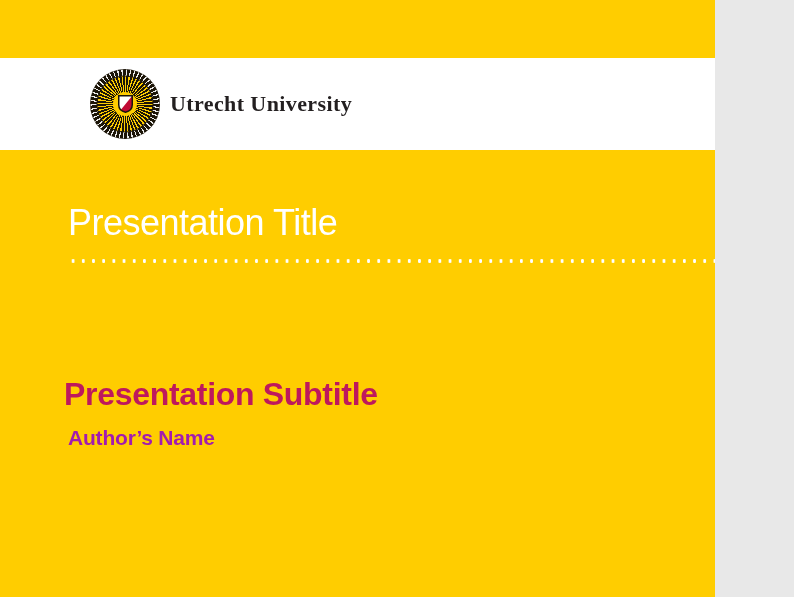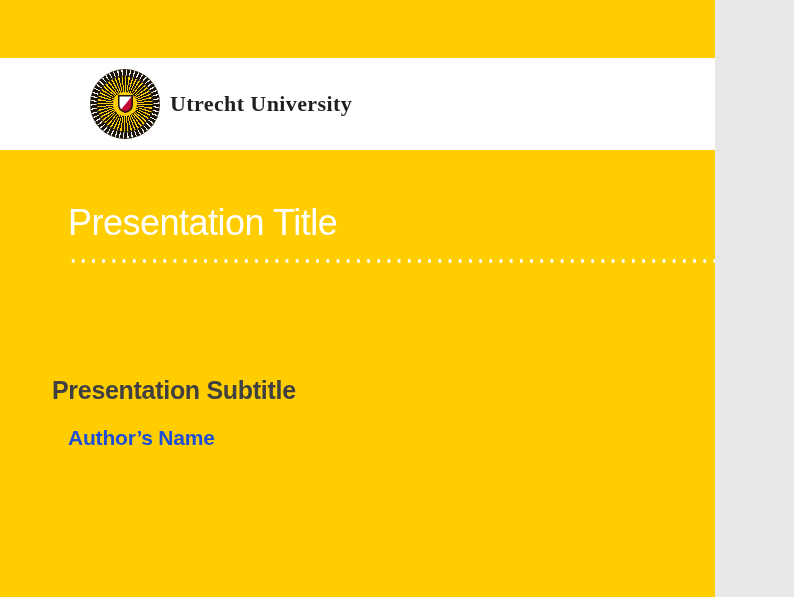--- a/index.html
+++ b/index.html
@@ -97,31 +97,31 @@
     position: absolute;
     left: 68px; top: 258px;
     width: 662px; height: 6px;
     background-image: radial-gradient(circle, #ffffff 0 1.7px, rgba(255,255,255,0) 1.9px);
     background-size: 10.2px 6px;
     background-repeat: repeat-x;
     background-position: 0 center;
   }
   .subtitle {
     position: absolute;
-    left: 52px; top: 376px;
-    color: #404040;
-    font-size: 25px;
+    left: 64px; top: 376px;
+    color: #be185d;
+    font-size: 32px;
     font-weight: bold;
     letter-spacing: -0.3px;
     white-space: nowrap;
   }
   .author {
     position: absolute;
     left: 68px; top: 426px;
-    color: #1d4ed8;
+    color: #a21caf;
     font-size: 21px;
     font-weight: bold;
     letter-spacing: -0.2px;
     white-space: nowrap;
   }
 </style>
 </head>
 <body>
 
 <div class="slide">

